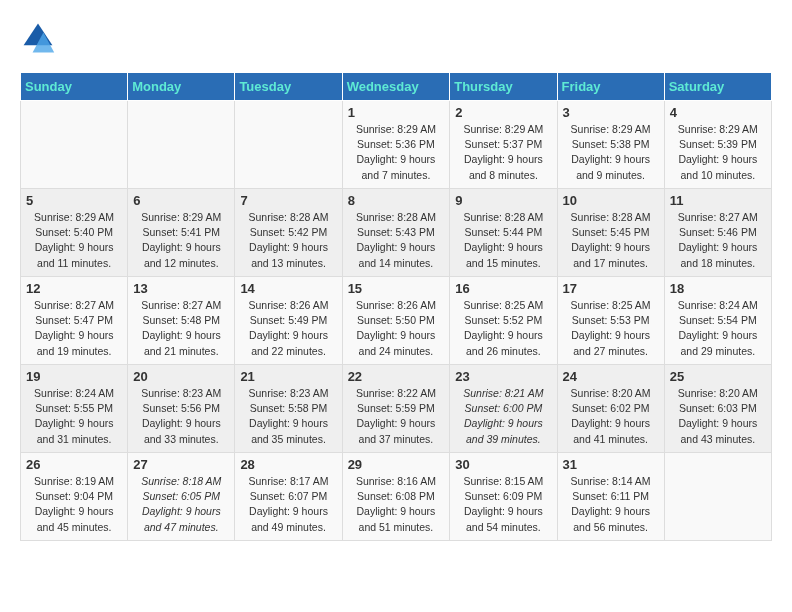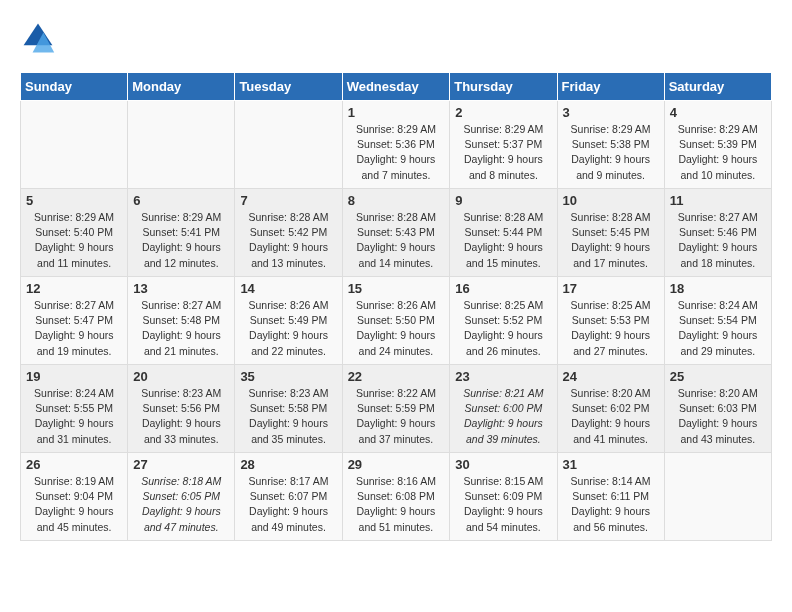--- a/index.html
+++ b/index.html
@@ -46,21 +46,21 @@
       font-size: 16px;
       color: #444;
     }
     .calendar {
       width: 100%;
       border-collapse: collapse;
       font-size: 11.5px;
     }
     .calendar thead tr th {
       background-color: #2a6db5;
-      color: #ffffff;
+      color: #5eead4;
       padding: 6px 4px;
       text-align: left;
       font-size: 13px;
       font-weight: bold;
       border: 1px solid #fff;
     }
     .calendar tbody tr td {
       vertical-align: top;
       padding: 4px 5px;
       border: 1px solid #ddd;
@@ -264,21 +264,21 @@
 and 31 minutes.</div>
         </td>
         <td>
           <div class="day-num">20</div>
           <div class="day-info" style="white-space: pre-line;">Sunrise: 8:23 AM
 Sunset: 5:56 PM
 Daylight: 9 hours
 and 33 minutes.</div>
         </td>
         <td>
-          <div class="day-num">35</div>
+          <div class="day-num">21</div>
           <div class="day-info" style="white-space: pre-line;">Sunrise: 8:23 AM
 Sunset: 5:58 PM
 Daylight: 9 hours
 and 35 minutes.</div>
         </td>
         <td>
           <div class="day-num">22</div>
           <div class="day-info" style="white-space: pre-line;">Sunrise: 8:22 AM
 Sunset: 5:59 PM
 Daylight: 9 hours

